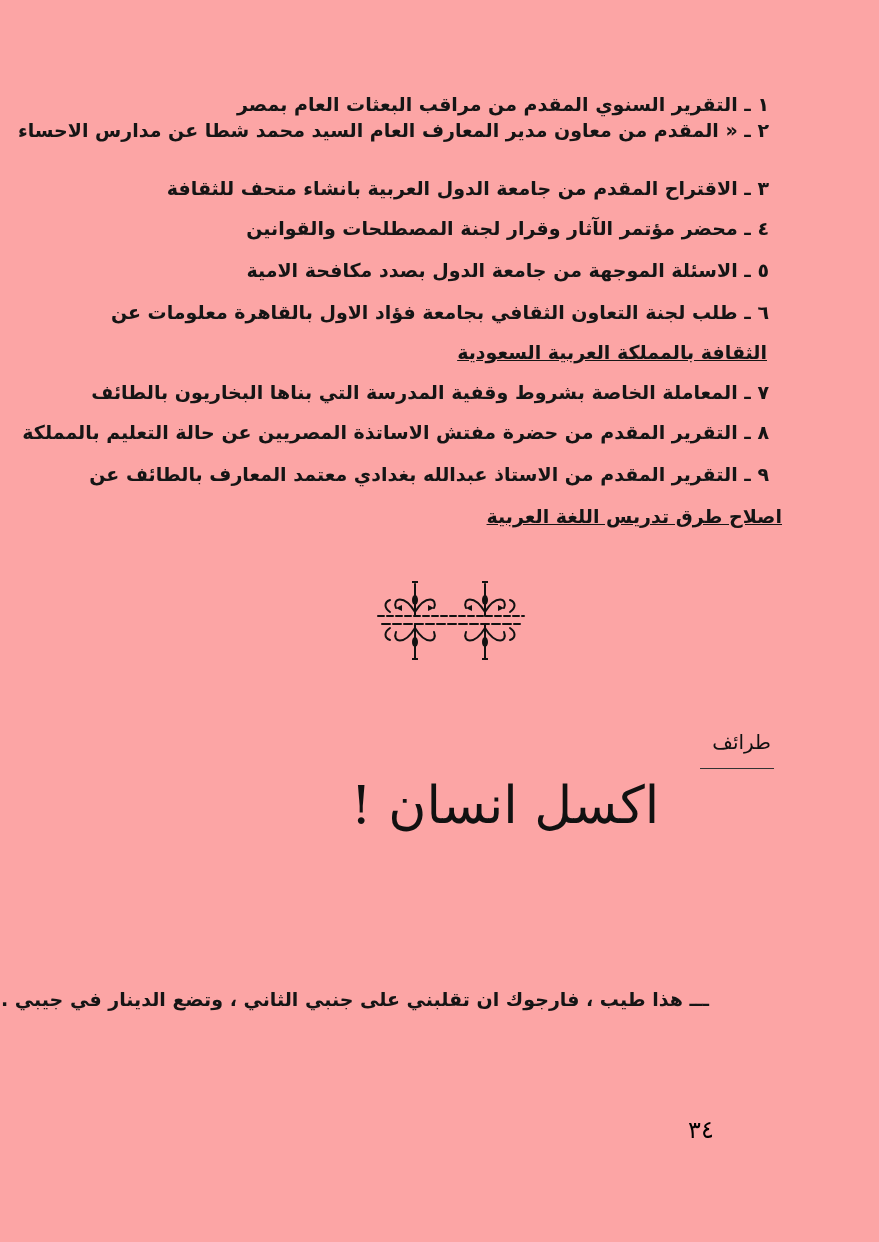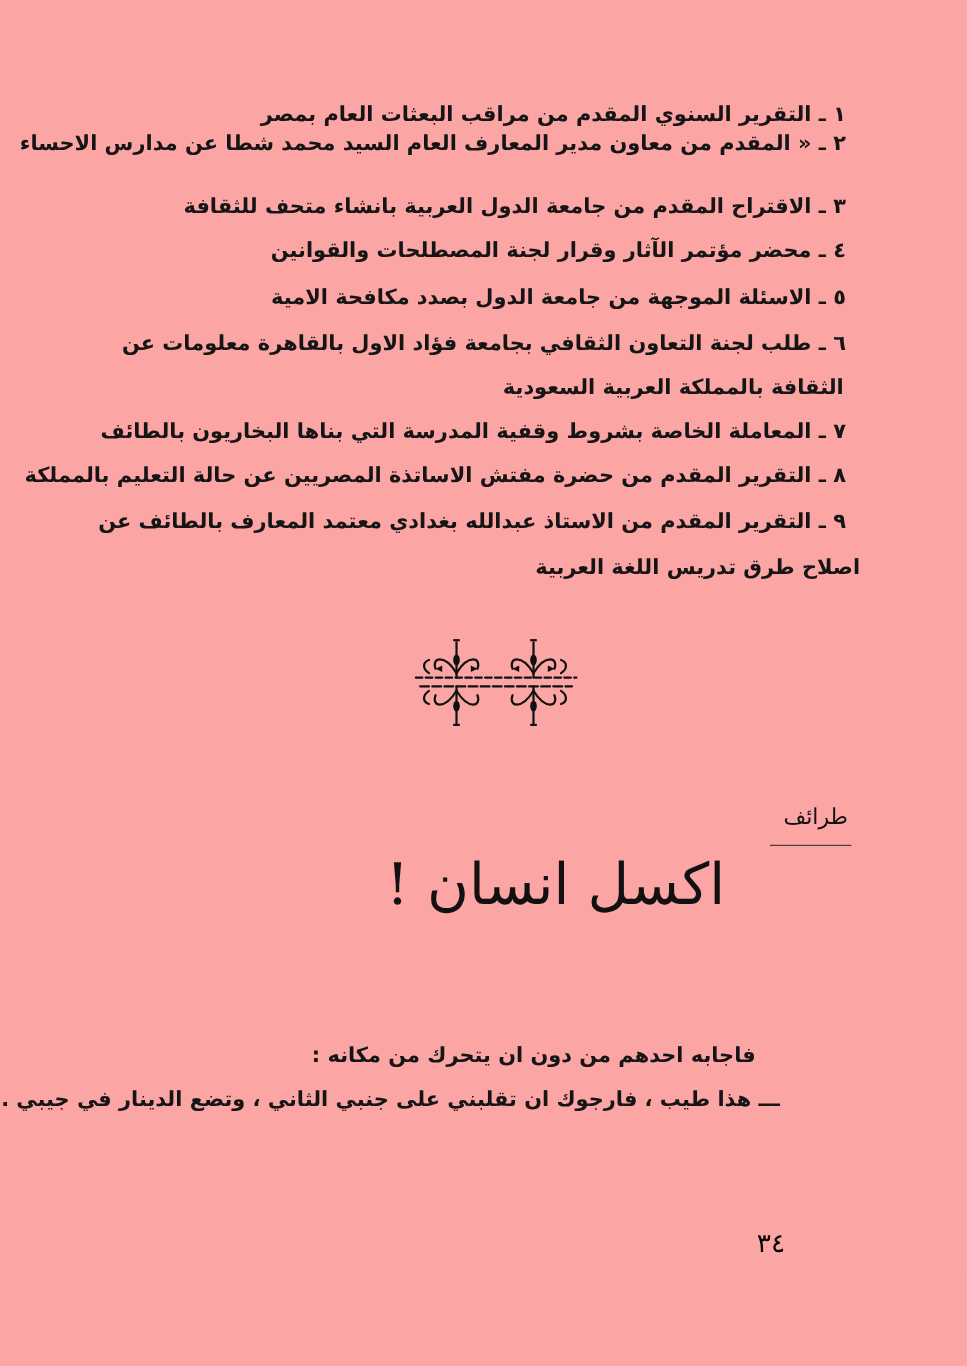--- a/index.html
+++ b/index.html
@@ -31,20 +31,21 @@
       right: 110px;
       white-space: nowrap;
       font-size: 19px;
       font-weight: bold;
       line-height: 26px;
       color: #151515;
       letter-spacing: -0.2px;
     }
     .list-line.cont {
       right: 110px;
+      text-decoration: underline;
     }
     .ornament {
       position: absolute;
       left: 368px;
       top: 578px;
       width: 164px;
       height: 86px;
     }
     .section-label {
       position: absolute;
@@ -151,18 +152,17 @@
       <path d="M98 30 l6 -3 l0 6 z"></path>
       <path d="M136 30 l-6 -3 l0 6 z"></path>
     </g>
   </svg>
 
   <div class="section-label rtl">طرائف</div>
   <div class="section-rule"></div>
 
   <div class="title rtl">اكسل انسان !</div>
 
-  <div class="story-line rtl" style="top:946px; right:192px;">فاجابه احدهم من دون ان يتحرك من مكانه :</div>
   <div class="story-line rtl" style="top:986px; right:170px;">ـــ هذا طيب ، فارجوك ان تقلبني على جنبي الثاني ، وتضع الدينار في جيبي .!</div>
 
   <div class="page-number rtl">٣٤</div>
 
 </div>
 
 </body></html>

